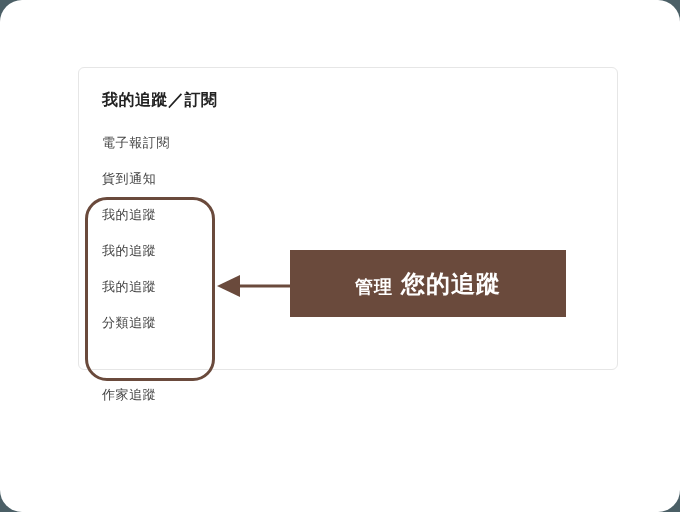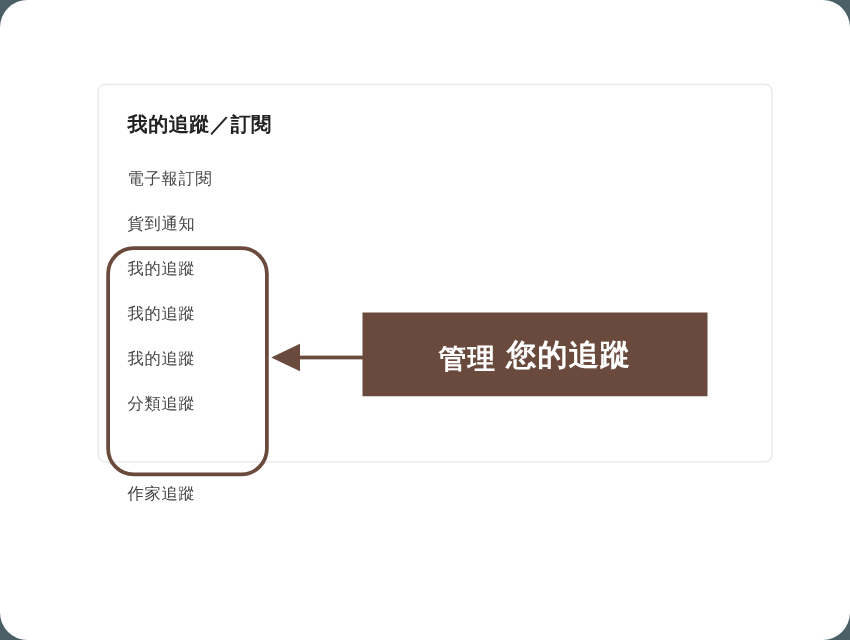--- a/index.html
+++ b/index.html
@@ -35,21 +35,21 @@
     }
     .arrow {
       position: absolute; left: 216px; top: 272px; width: 76px; height: 28px;
     }
     .callout {
       position: absolute; left: 290px; top: 250px; width: 276px; height: 67px;
       background: #6a4a3c; color: #fff;
       display: flex; align-items: center; justify-content: center;
       font-weight: bold; letter-spacing: 1px;
     }
-    .callout .small { font-size: 22px; margin-right: 8px; margin-top: 6px; }
+    .callout .small { font-size: 18px; margin-right: 8px; margin-top: 6px; }
     .callout .big { font-size: 24px; }
   </style>
 </head>
 <body>
 
 <div class="frame">
   <div class="card">
     <div class="card-title">我的追蹤／訂閱</div>
     <div class="menu-item" style="top:66px">電子報訂閱</div>
     <div class="menu-item" style="top:102px">貨到通知</div>

